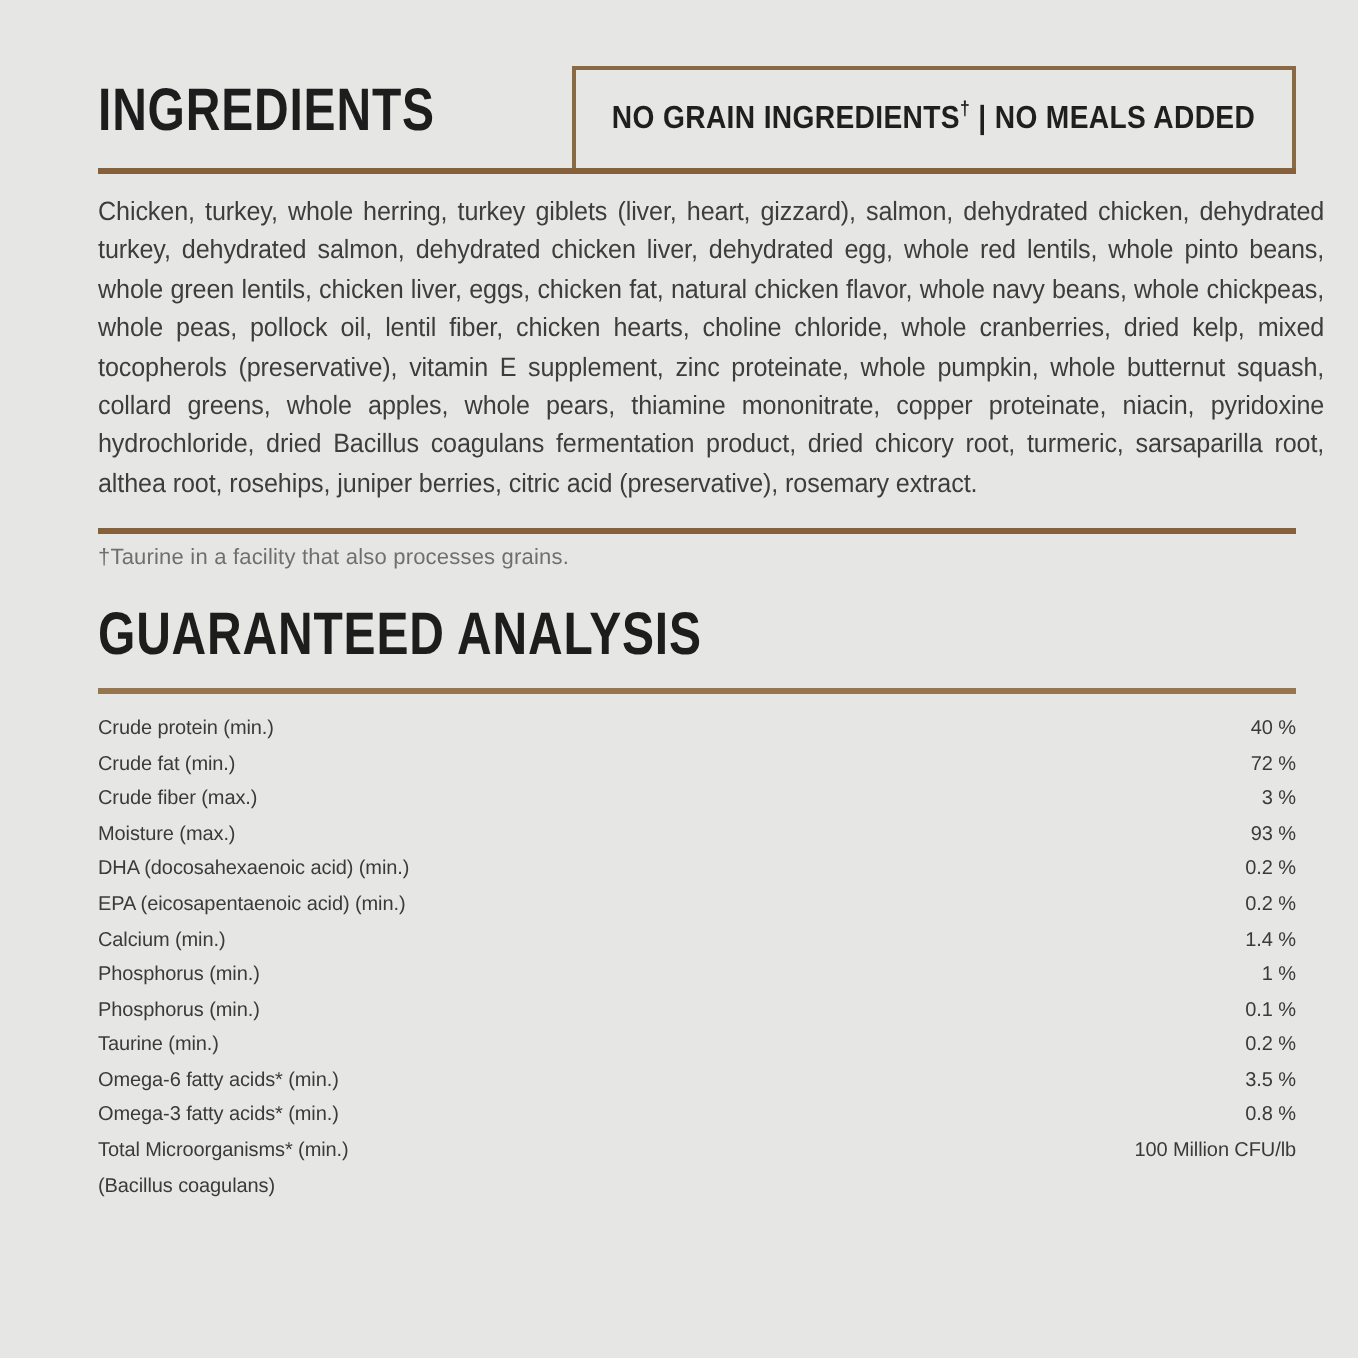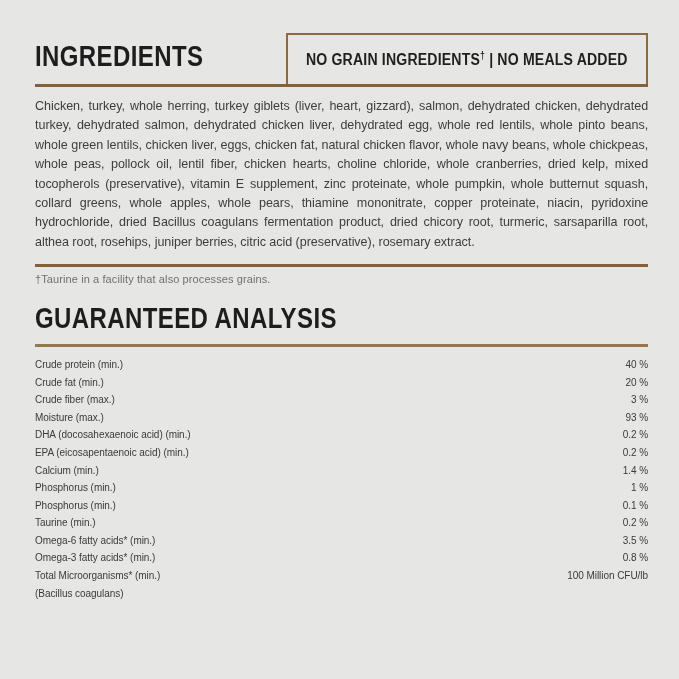--- a/index.html
+++ b/index.html
@@ -11,21 +11,21 @@
     height: 679px;
     background: #e6e7e5;
     font-family: "Liberation Sans", sans-serif;
     color: #3d3d3d;
     overflow: hidden;
   }
   .page {
     box-sizing: border-box;
     width: 679px;
     height: 679px;
-    padding: 33px 31px 0 35px;
+    padding: 33px 31px 0 49px;
   }
   
   .header {
     position: relative;
     height: 51px;
     border-bottom: 3px solid #84613a;
   }
   .section-title {
     margin: 0;
     font-size: 30px;
@@ -141,21 +141,21 @@
 
   <div class="ga-table">
 
       <div class="ga-row">
         <span class="ga-label">Crude protein (min.)</span>
         <span class="ga-value">40 %</span>
       </div>
 
       <div class="ga-row">
         <span class="ga-label">Crude fat (min.)</span>
-        <span class="ga-value">20 %</span>
+        <span class="ga-value">72 %</span>
       </div>
 
       <div class="ga-row">
         <span class="ga-label">Crude fiber (max.)</span>
         <span class="ga-value">3 %</span>
       </div>
 
       <div class="ga-row">
         <span class="ga-label">Moisture (max.)</span>
         <span class="ga-value">93 %</span>

